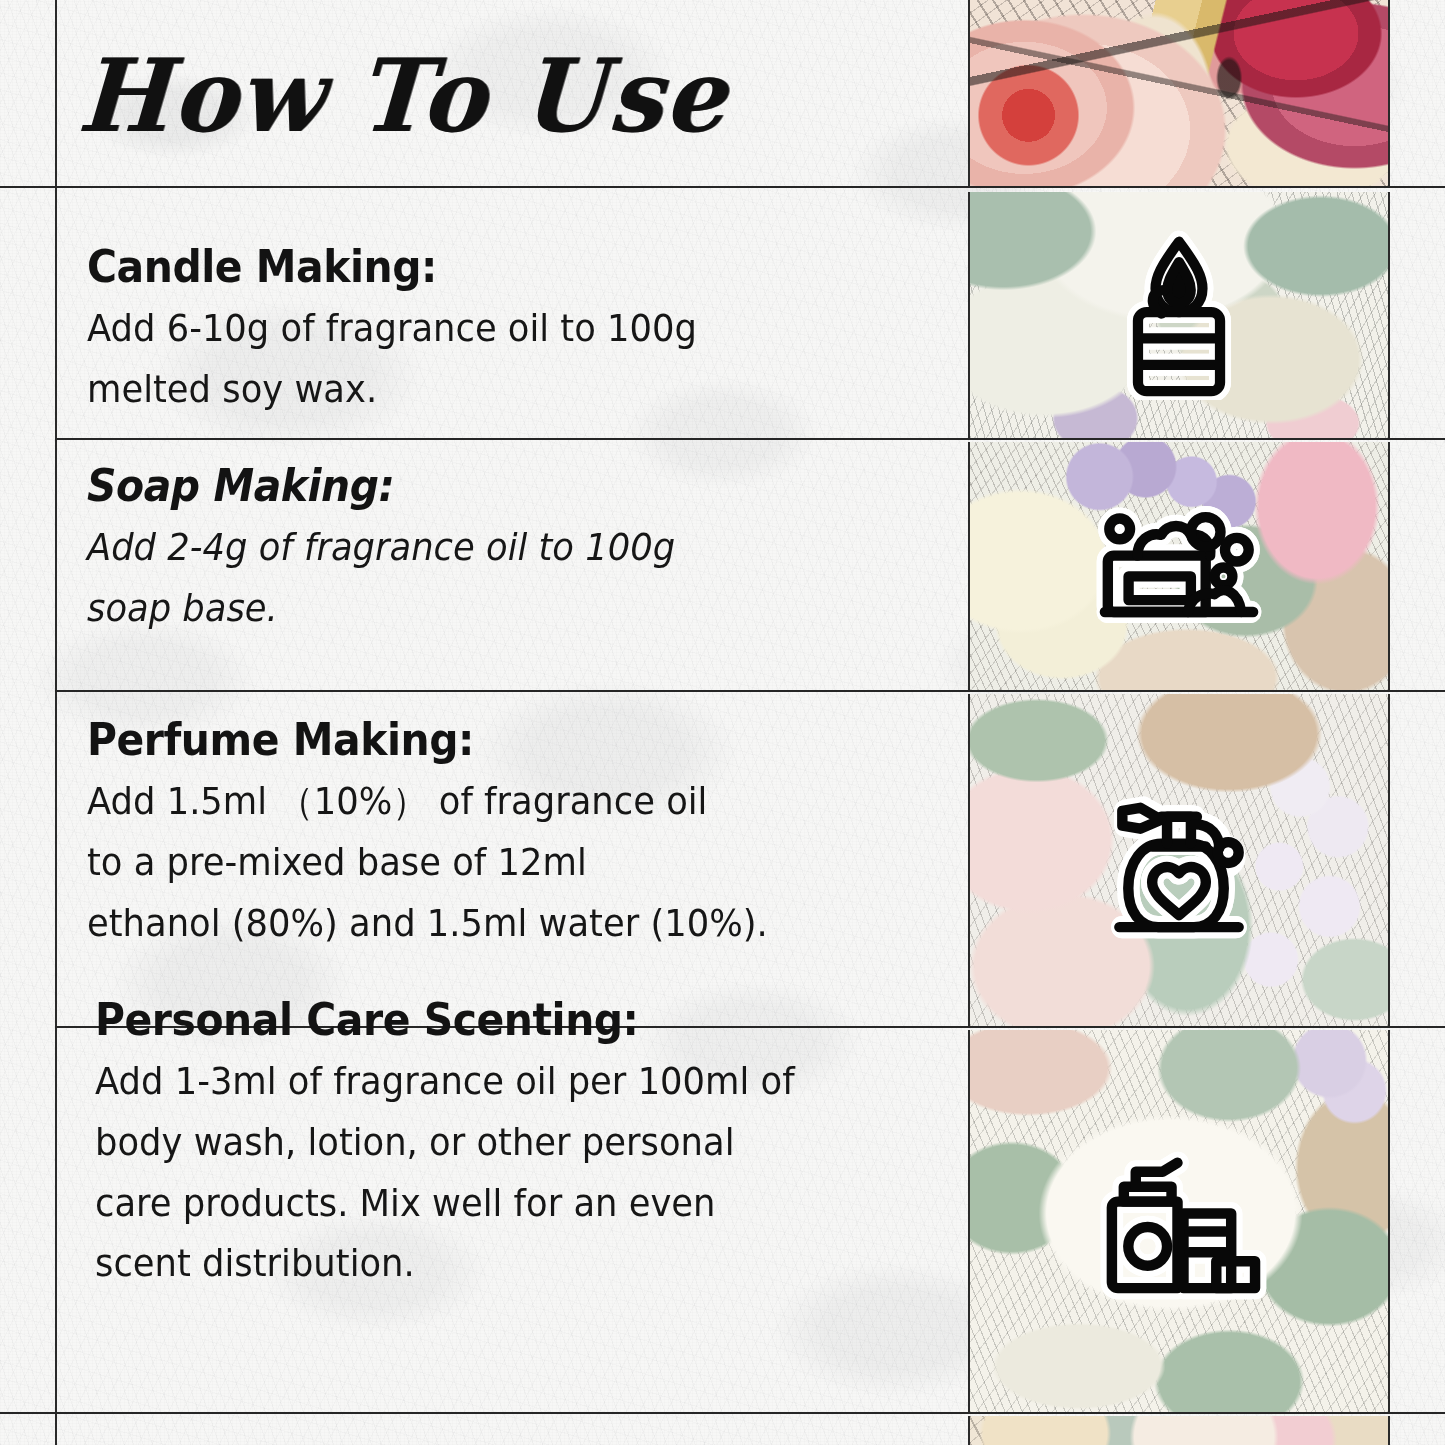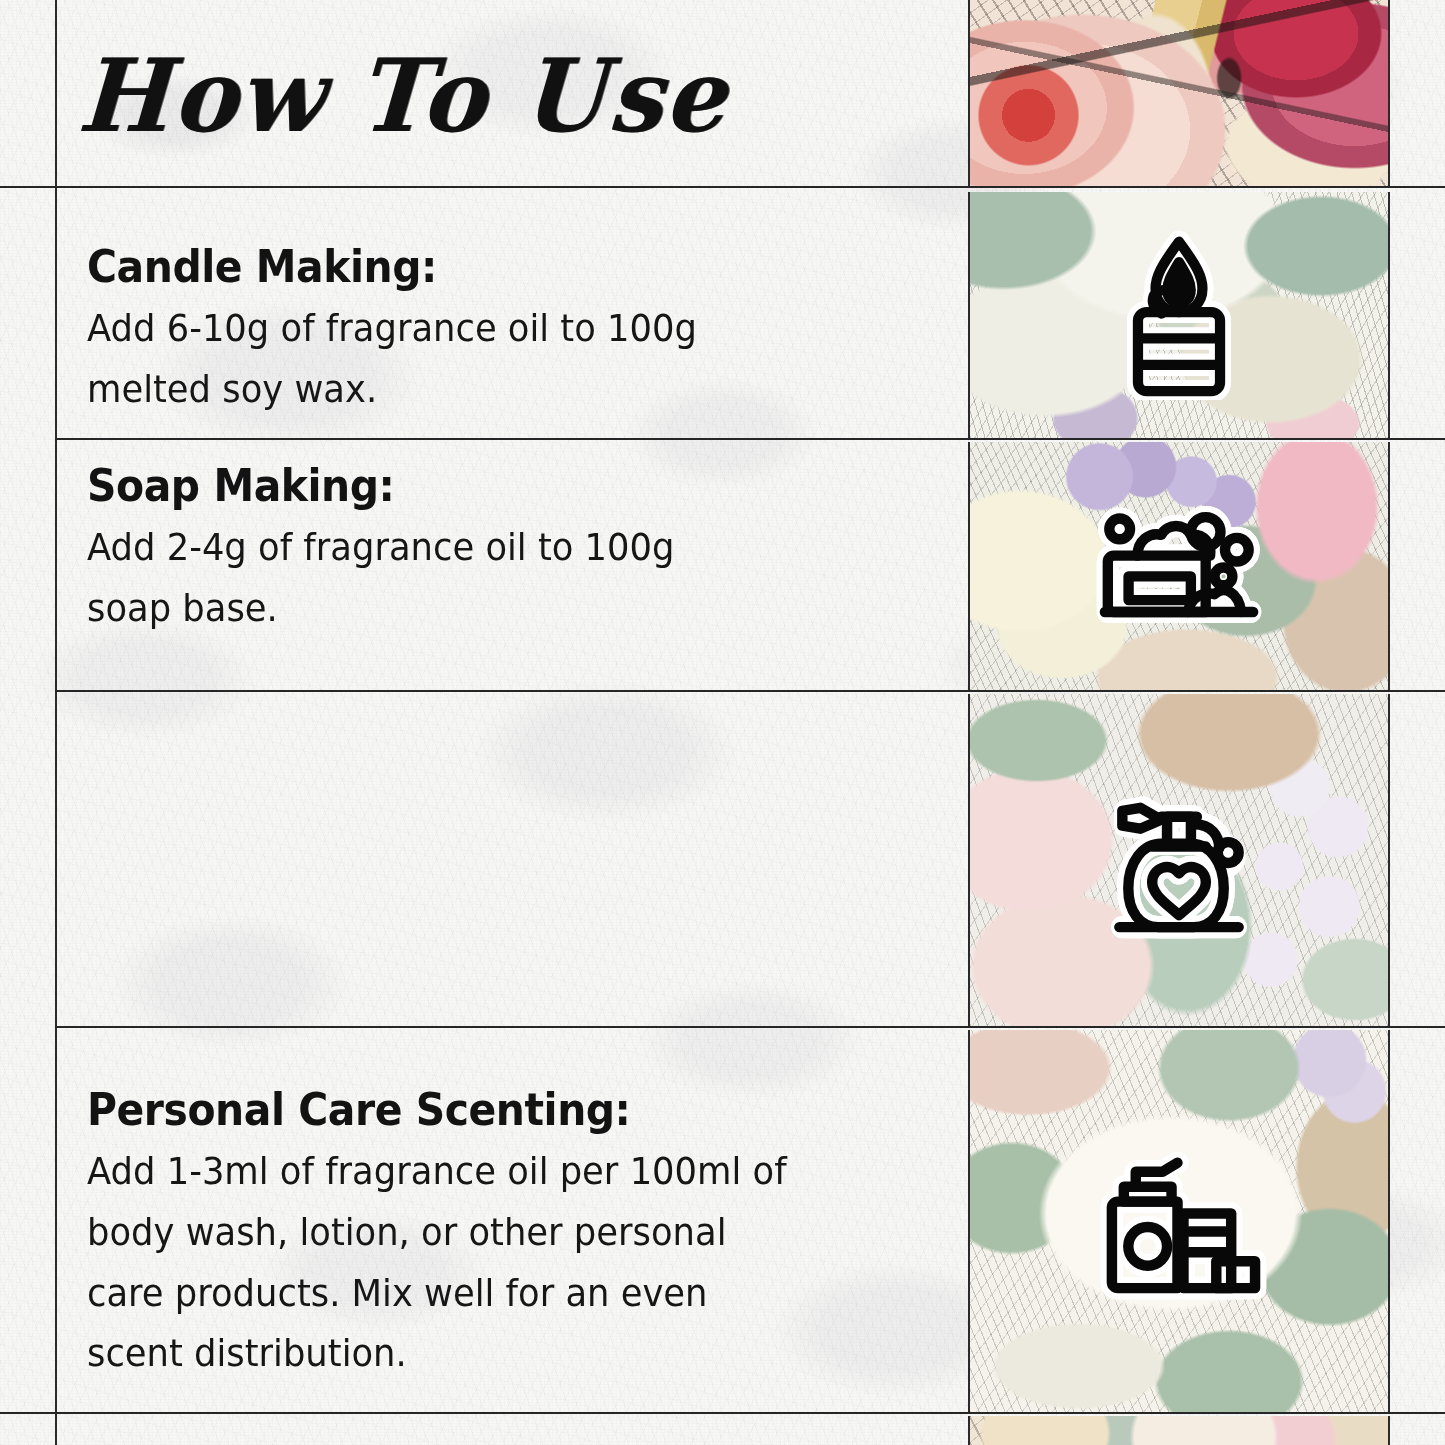--- a/index.html
+++ b/index.html
@@ -408,30 +408,38 @@
   </div>
 
   <div class="text-col" style="top:212px;margin-top:29px;">
     <h2 class="sec-title">Candle Making:</h2>
     <div class="sec-body">
       <div>Add 6-10g of fragrance oil to 100g</div>
       <div>melted soy wax.</div>
     </div>
   </div>
 
-  <div class="text-col" style="top:460px;">
+  <div class="text-col" style="top:460px;font-style:italic;">
     <h2 class="sec-title">Soap Making:</h2>
     <div class="sec-body">
       <div>Add 2-4g of fragrance oil to 100g</div>
       <div>soap base.</div>
     </div>
   </div>
 
-
-  <div class="text-col" style="top:1084px;">
+  <div class="text-col" style="top:714px;">
+    <h2 class="sec-title">Perfume Making:</h2>
+    <div class="sec-body">
+      <div>Add 1.5ml （10%） of fragrance oil</div>
+      <div>to a pre-mixed base of 12ml</div>
+      <div>ethanol (80%) and 1.5ml water (10%).</div>
+    </div>
+  </div>
+
+  <div class="text-col" style="top:994px;padding-left:8px;">
     <h2 class="sec-title">Personal Care Scenting:</h2>
     <div class="sec-body">
       <div>Add 1-3ml of fragrance oil per 100ml of</div>
       <div>body wash, lotion, or other personal</div>
       <div>care products. Mix well for an even</div>
       <div>scent distribution.</div>
     </div>
   </div>
 
 </div>

